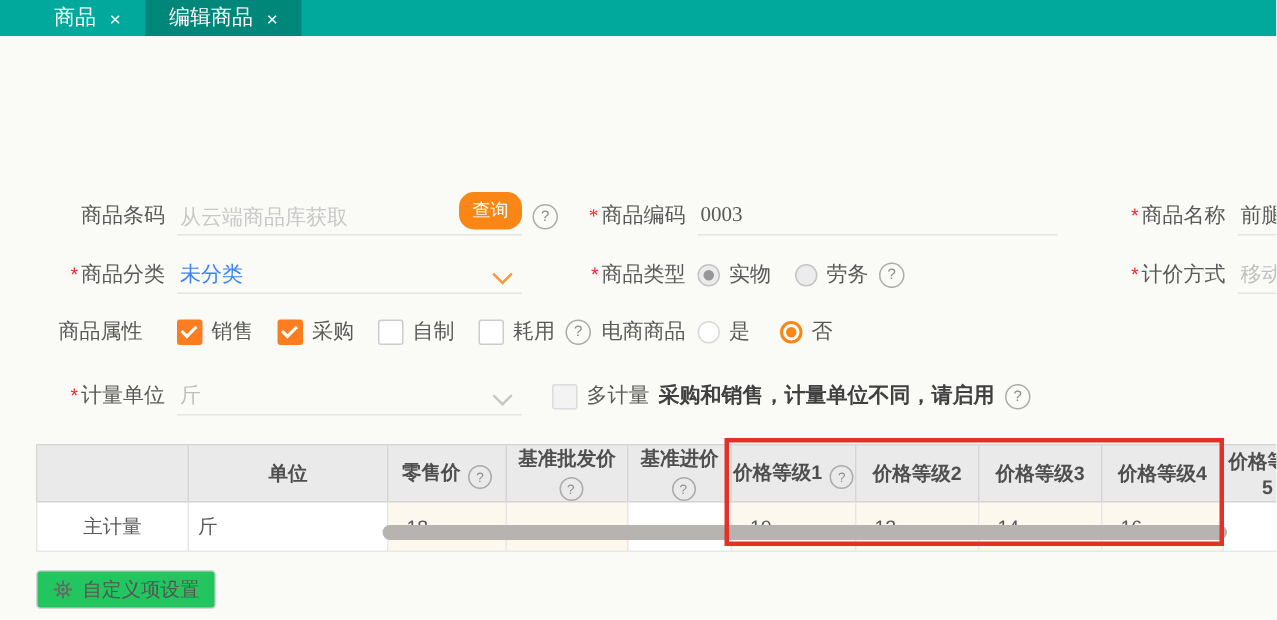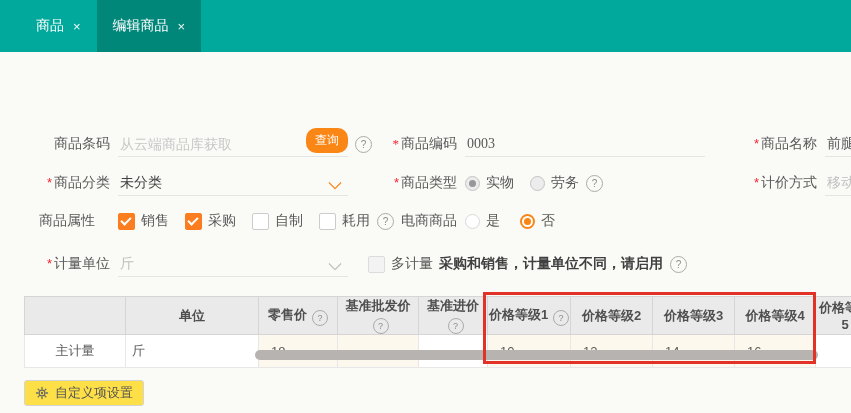--- a/index.html
+++ b/index.html
@@ -1,38 +1,38 @@
 <!DOCTYPE html>
 <html><head>
 <meta charset="utf-8">
 <style>
   html,body{margin:0;padding:0;}
   .screen{position:relative;width:851px;height:413px;overflow:hidden;background:#fafaf7;
           font-family:"Liberation Sans","DejaVu Sans",sans-serif;color:#595959;}
   
-  .tabbar{position:absolute;left:0;top:0;width:100%;height:52px;background:#00a99c;
+  .tabbar{position:absolute;left:0;top:0;width:100%;height:24px;background:#00a99c;
           display:flex;align-items:stretch;padding-left:20px;box-sizing:border-box;}
   .tab{display:flex;align-items:center;gap:9px;padding:0 16px;color:#fff;font-size:14px;cursor:pointer;}
   .tab.active{background:#00877a;}
   .tab .close{font-size:13px;line-height:1;opacity:.95;}
   
   .section-head{position:absolute;left:3px;top:82px;display:flex;align-items:center;gap:8px;}
   .doc-icon{width:15px;height:16px;background:#fa8616;border-radius:3px;position:relative;flex:none;}
   .doc-icon::before{content:"";position:absolute;left:3px;right:3px;top:4px;height:2px;background:#fff;}
   .doc-icon::after{content:"";position:absolute;left:3px;right:7px;top:9px;height:2px;background:#fff;}
   .section-title{font-size:15px;color:#4a4a4a;}
   
   .field{position:absolute;display:flex;align-items:center;height:26px;font-size:14px;}
   .lbl{flex:none;text-align:right;color:#595959;}
   .lbl .req{color:#f5222d;margin-right:2px;font-size:13px;}
   .ctrl{position:relative;flex:none;height:26px;display:flex;align-items:center;
         border-bottom:1px solid #e4e4e4;margin-left:8px;box-sizing:border-box;}
   .ctrl input{border:none;outline:none;background:transparent;font:inherit;color:#595959;width:100%;padding:0 2px;}
   .ctrl input::placeholder{color:#c8c8c8;}
-  .val{padding-left:2px;color:#404040;}
+  .val{padding-left:2px;color:#3b82f6;}
   .val.dim{color:#bfbfbf;}
   .chev{position:absolute;right:8px;top:8px;width:8px;height:8px;border-right:2px solid #fa9a3e;
         border-bottom:2px solid #fa9a3e;transform:rotate(45deg);border-radius:1px;}
   .chev.gray{border-color:#c9c9c9;}
   .query-btn{position:absolute;right:0;bottom:3px;background:#fa8616;color:#fff;border:none;
              font-size:12px;padding:4px 9px;border-radius:10px;cursor:pointer;font-family:inherit;}
   .help{flex:none;width:15px;height:15px;border-radius:50%;border:1px solid #ababab;color:#8c8c8c;
         font-size:10px;display:flex;align-items:center;justify-content:center;margin-left:7px;cursor:pointer;}
   .opt{display:flex;align-items:center;margin-left:8px;}
   .opt .optlbl{margin-right:16px;}
@@ -59,21 +59,21 @@
   td.cream{background:#fdf8ee;}
   .help-sm{display:inline-flex;width:14px;height:14px;border-radius:50%;border:1px solid #ababab;
      color:#8c8c8c;font-size:9px;align-items:center;justify-content:center;margin-left:5px;
      vertical-align:-2px;cursor:pointer;font-weight:400;}
   .red-box{position:absolute;left:459px;top:-4px;width:333px;height:72px;border:3px solid #e23227;
      pointer-events:none;box-sizing:border-box;}
   .scroll-thumb{position:absolute;left:231px;top:54px;width:563px;height:10px;border-radius:5px;
      background:#b7b3b0;cursor:pointer;}
   
   .custom-btn{position:absolute;left:24px;top:380px;height:26px;display:flex;align-items:center;gap:6px;
-     padding:0 10px;background:#fde047;border:1px solid #d4d4d4;border-radius:3px;color:#555;
+     padding:0 10px;background:#22c55e;border:1px solid #d4d4d4;border-radius:3px;color:#555;
      font-size:13px;cursor:pointer;font-family:inherit;}
 </style>
 </head>
 <body>
 
 <div class="screen">
 
   <div class="tabbar">
     <div class="tab">
       <span>商品</span>

